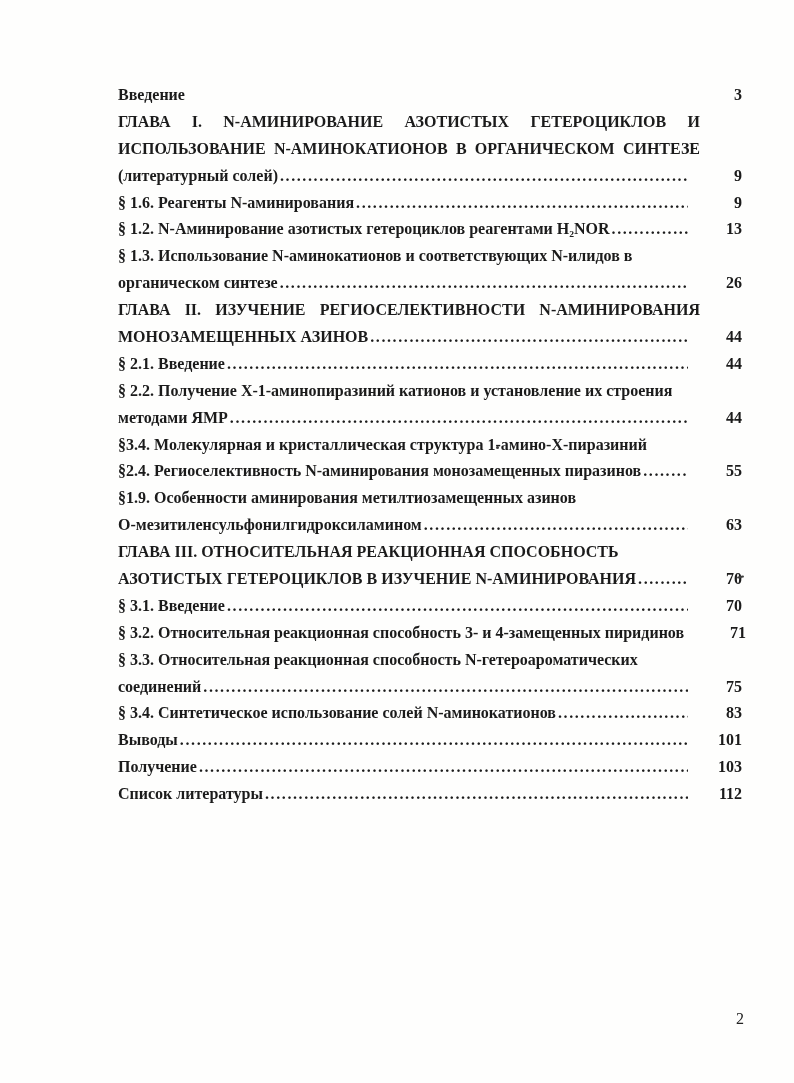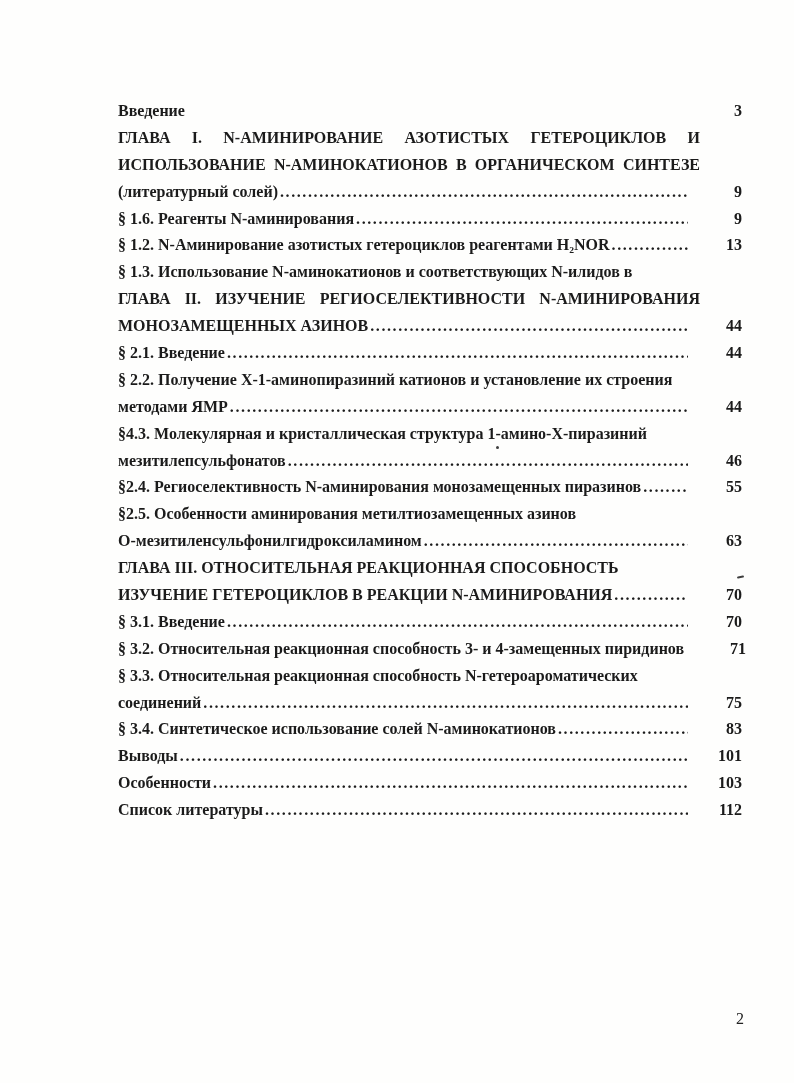--- a/index.html
+++ b/index.html
@@ -11,21 +11,21 @@
   }
   .page{
     position:relative;
     width:794px;height:1083px;
     background:#fefefd;
     color:#1b1b1b;
     overflow:hidden;
   }
   .toc{
     position:absolute;
-    left:118px;top:98px;width:624px;
+    left:118px;top:82px;width:624px;
   }
   .row{
     display:flex;
     align-items:baseline;
     height:26.9px;
     font-size:16px;
     font-weight:700;
     line-height:26.9px;
   }
   .text{white-space:nowrap;}
@@ -102,20 +102,25 @@
       <span class="text">§ 1.2. N-Аминирование азотистых гетероциклов реагентами H₂NOR</span>
       <span class="dots on"></span>
       <span class="pnum">13</span>
     </div>
 
     <div class="row cont">
       <span class="text">§ 1.3. Использование N-аминокатионов и соответствующих N-илидов в</span>
 
     </div>
 
+    <div class="row">
+      <span class="text">органическом синтезе</span>
+      <span class="dots on"></span>
+      <span class="pnum">26</span>
+    </div>
 
     <div class="row cont justify">
       <span class="text">ГЛАВА II. ИЗУЧЕНИЕ РЕГИОСЕЛЕКТИВНОСТИ N-АМИНИРОВАНИЯ</span>
 
     </div>
 
     <div class="row">
       <span class="text">МОНОЗАМЕЩЕННЫХ АЗИНОВ</span>
       <span class="dots on"></span>
       <span class="pnum">44</span>
@@ -132,54 +137,49 @@
 
     </div>
 
     <div class="row">
       <span class="text">методами ЯМР</span>
       <span class="dots on"></span>
       <span class="pnum">44</span>
     </div>
 
     <div class="row cont">
-      <span class="text">§4.3. Молекулярная и кристаллическая структура 1-амино-Х-пиразиний</span>
-
-    </div>
-
-    <div class="row">
-      <span class="text">мезитилепсульфонатов</span>
-      <span class="dots on"></span>
-      <span class="pnum">46</span>
-    </div>
+      <span class="text">§3.4. Молекулярная и кристаллическая структура 1-амино-Х-пиразиний</span>
+
+    </div>
+
 
     <div class="row">
       <span class="text">§2.4. Региоселективность N-аминирования монозамещенных пиразинов</span>
       <span class="dots on"></span>
       <span class="pnum">55</span>
     </div>
 
     <div class="row cont">
-      <span class="text">§2.5. Особенности аминирования метилтиозамещенных азинов</span>
+      <span class="text">§1.9. Особенности аминирования метилтиозамещенных азинов</span>
 
     </div>
 
     <div class="row">
       <span class="text">О-мезитиленсульфонилгидроксиламином</span>
       <span class="dots on"></span>
       <span class="pnum">63</span>
     </div>
 
     <div class="row cont">
       <span class="text">ГЛАВА III. ОТНОСИТЕЛЬНАЯ РЕАКЦИОННАЯ СПОСОБНОСТЬ</span>
 
     </div>
 
     <div class="row">
-      <span class="text">ИЗУЧЕНИЕ ГЕТЕРОЦИКЛОВ В РЕАКЦИИ N-АМИНИРОВАНИЯ</span>
+      <span class="text">АЗОТИСТЫХ ГЕТЕРОЦИКЛОВ В ИЗУЧЕНИЕ N-АМИНИРОВАНИЯ</span>
       <span class="dots on"></span>
       <span class="pnum">70</span>
     </div>
 
     <div class="row">
       <span class="text">§ 3.1. Введение</span>
       <span class="dots on"></span>
       <span class="pnum">70</span>
     </div>
 
@@ -207,21 +207,21 @@
     </div>
 
 
     <div class="row">
       <span class="text">Выводы</span>
       <span class="dots on"></span>
       <span class="pnum">101</span>
     </div>
 
     <div class="row">
-      <span class="text">Особенности</span>
+      <span class="text">Получение</span>
       <span class="dots on"></span>
       <span class="pnum">103</span>
     </div>
 
     <div class="row">
       <span class="text">Список литературы</span>
       <span class="dots on"></span>
       <span class="pnum">112</span>
     </div>
   </main>

